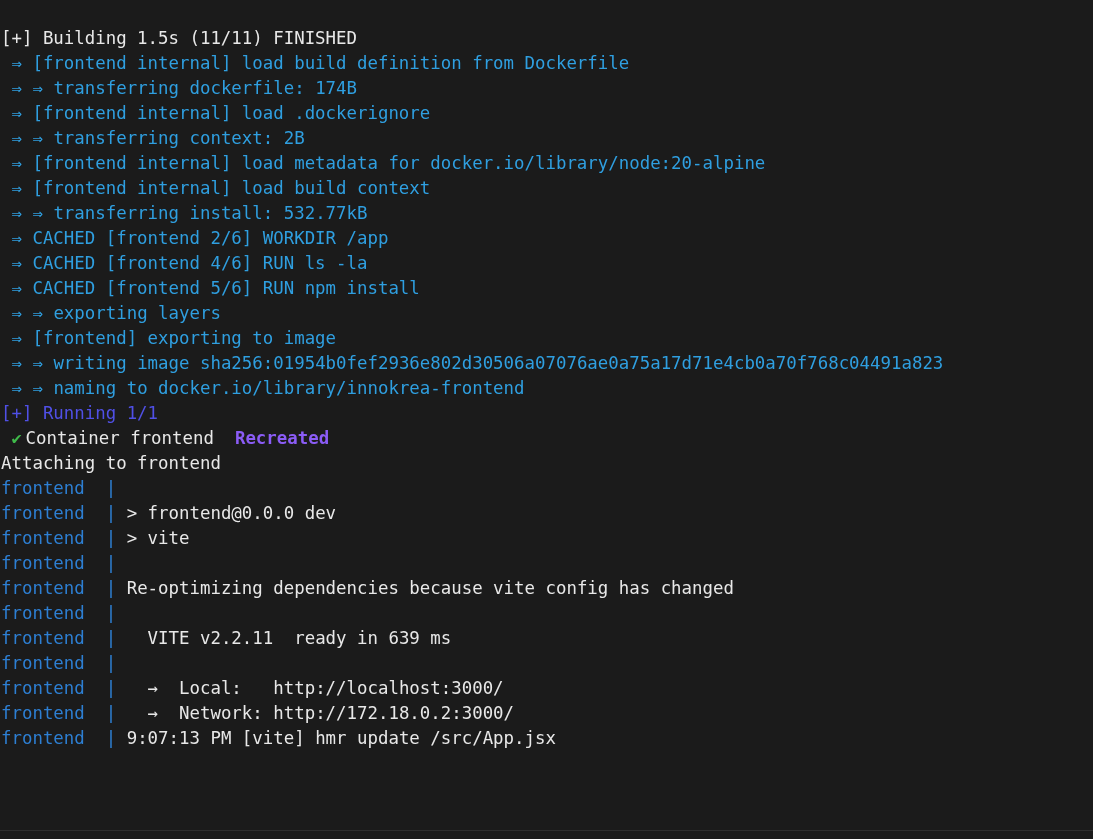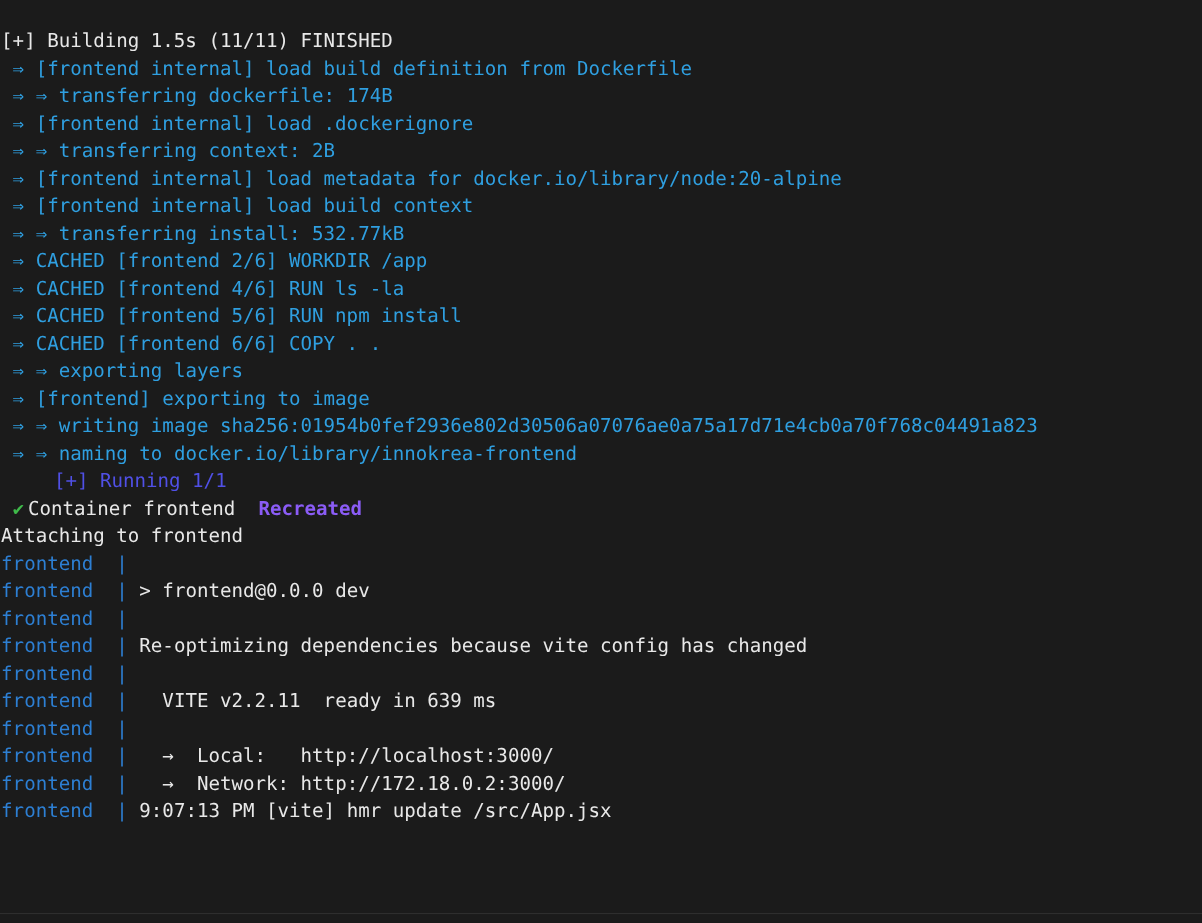--- a/index.html
+++ b/index.html
@@ -47,21 +47,21 @@
     right: 0;
     bottom: 0;
     height: 9px;
     background: #1b1b1b;
     border-top: 1px solid #2e2e2e;
     box-sizing: border-box;
   }
   
   .c-white   { color: #e8e8e8; }
   .c-skyblue { color: #2f9fe0; }
-  .c-indigo  { color: #5050e6; margin-left: 48px; }
+  .c-indigo  { color: #5050e6; }
   .c-purple  { color: #8b5cf6; font-weight: bold; }
   .c-blueish { color: #2d7fd3; }
   .check {
     display: inline-block;
     width: 14px;
     color: #3fba4a;
     font-size: 17px;
   }
   .seg { white-space: pre; }
 </style>
@@ -81,36 +81,36 @@
         <div class="line"><span class="seg c-skyblue"> ⇒ </span><span class="seg c-skyblue">[frontend internal] load build definition from Dockerfile</span></div>
         <div class="line"><span class="seg c-skyblue"> ⇒ </span><span class="seg c-skyblue">⇒ </span><span class="seg c-skyblue">transferring dockerfile: 174B</span></div>
         <div class="line"><span class="seg c-skyblue"> ⇒ </span><span class="seg c-skyblue">[frontend internal] load .dockerignore</span></div>
         <div class="line"><span class="seg c-skyblue"> ⇒ </span><span class="seg c-skyblue">⇒ </span><span class="seg c-skyblue">transferring context: 2B</span></div>
         <div class="line"><span class="seg c-skyblue"> ⇒ </span><span class="seg c-skyblue">[frontend internal] load metadata for docker.io/library/node:20-alpine</span></div>
         <div class="line"><span class="seg c-skyblue"> ⇒ </span><span class="seg c-skyblue">[frontend internal] load build context</span></div>
         <div class="line"><span class="seg c-skyblue"> ⇒ </span><span class="seg c-skyblue">⇒ </span><span class="seg c-skyblue">transferring install: 532.77kB</span></div>
         <div class="line"><span class="seg c-skyblue"> ⇒ </span><span class="seg c-skyblue">CACHED [frontend 2/6] WORKDIR /app</span></div>
         <div class="line"><span class="seg c-skyblue"> ⇒ </span><span class="seg c-skyblue">CACHED [frontend 4/6] RUN ls -la</span></div>
         <div class="line"><span class="seg c-skyblue"> ⇒ </span><span class="seg c-skyblue">CACHED [frontend 5/6] RUN npm install</span></div>
-        <div class="line"><span class="seg c-skyblue"> ⇒ </span><span class="seg c-skyblue">CACHED [frontend 6/6] COPY . .</span></div>
         <div class="line"><span class="seg c-skyblue"> ⇒ </span><span class="seg c-skyblue">⇒ </span><span class="seg c-skyblue">exporting layers</span></div>
         <div class="line"><span class="seg c-skyblue"> ⇒ </span><span class="seg c-skyblue">[frontend] exporting to image</span></div>
         <div class="line"><span class="seg c-skyblue"> ⇒ </span><span class="seg c-skyblue">⇒ </span><span class="seg c-skyblue">writing image sha256:01954b0fef2936e802d30506a07076ae0a75a17d71e4cb0a70f768c04491a823</span></div>
         <div class="line"><span class="seg c-skyblue"> ⇒ </span><span class="seg c-skyblue">⇒ </span><span class="seg c-skyblue">naming to docker.io/library/innokrea-frontend</span></div>
       </div>
 
     <div class="line"><span class="seg c-indigo">[+] Running 1/1</span></div>
 
     <div class="line"><span class="seg"> </span><span class="check">✔</span><span class="seg c-white">Container frontend</span><span class="seg">  </span><span class="seg c-purple">Recreated</span></div>
 
     <div class="line"><span class="seg c-white">Attaching to frontend</span></div>
 
     <div id="service-logs">
         <div class="line"><span class="seg c-blueish">frontend</span><span class="seg">  </span><span class="seg c-blueish">|</span><span class="seg c-white"></span></div>
         <div class="line"><span class="seg c-blueish">frontend</span><span class="seg">  </span><span class="seg c-blueish">|</span><span class="seg c-white"> &gt; frontend@0.0.0 dev</span></div>
+        <div class="line"><span class="seg c-blueish">frontend</span><span class="seg">  </span><span class="seg c-blueish">|</span><span class="seg c-white"> &gt; vite</span></div>
         <div class="line"><span class="seg c-blueish">frontend</span><span class="seg">  </span><span class="seg c-blueish">|</span><span class="seg c-white"></span></div>
         <div class="line"><span class="seg c-blueish">frontend</span><span class="seg">  </span><span class="seg c-blueish">|</span><span class="seg c-white"> Re-optimizing dependencies because vite config has changed</span></div>
         <div class="line"><span class="seg c-blueish">frontend</span><span class="seg">  </span><span class="seg c-blueish">|</span><span class="seg c-white"></span></div>
         <div class="line"><span class="seg c-blueish">frontend</span><span class="seg">  </span><span class="seg c-blueish">|</span><span class="seg c-white">   VITE v2.2.11  ready in 639 ms</span></div>
         <div class="line"><span class="seg c-blueish">frontend</span><span class="seg">  </span><span class="seg c-blueish">|</span><span class="seg c-white"></span></div>
         <div class="line"><span class="seg c-blueish">frontend</span><span class="seg">  </span><span class="seg c-blueish">|</span><span class="seg c-white">   →  Local:   http://localhost:3000/</span></div>
         <div class="line"><span class="seg c-blueish">frontend</span><span class="seg">  </span><span class="seg c-blueish">|</span><span class="seg c-white">   →  Network: http://172.18.0.2:3000/</span></div>
         <div class="line"><span class="seg c-blueish">frontend</span><span class="seg">  </span><span class="seg c-blueish">|</span><span class="seg c-white"> 9:07:13 PM [vite] hmr update /src/App.jsx</span></div>
       </div>
 

